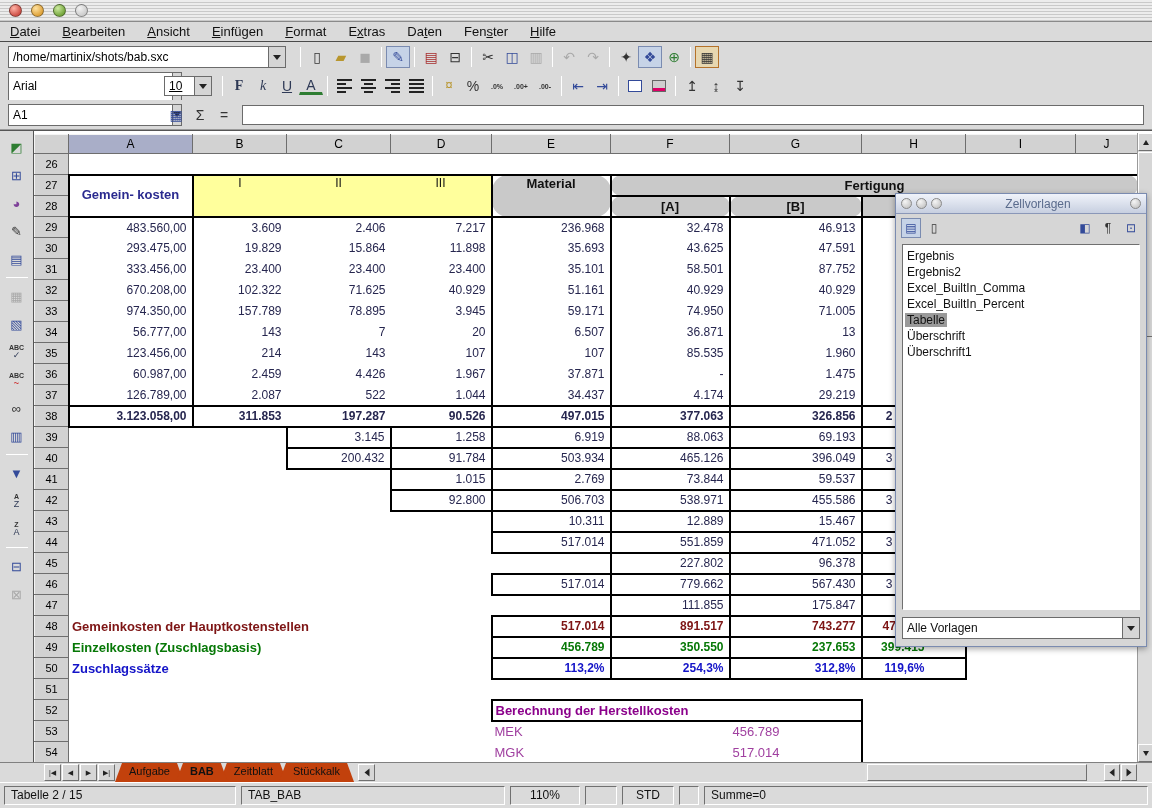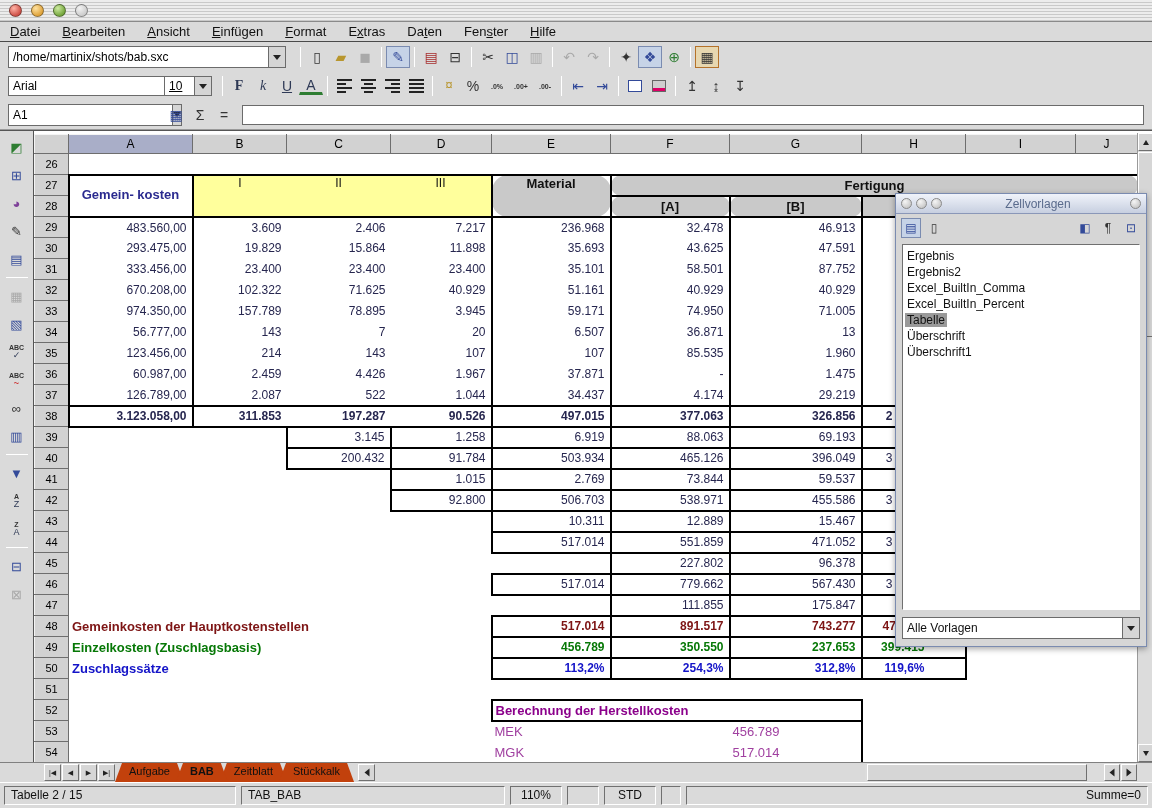--- a/index.html
+++ b/index.html
@@ -111,22 +111,22 @@
   .h-thumb { position:absolute; left:2px; top:0; width:220px; height:17px; background:#d6d6d6; border:1px solid; border-color:#fff #707070 #707070 #fff; }
   .h-btn { position:absolute; top:0; width:16px; height:17px; background:#d6d6d6; border:1px solid; border-color:#fff #707070 #707070 #fff;
     display:flex; align-items:center; justify-content:center; }
   .h-left{ right:32px; } .h-right{ right:15px; }
   .tri.l { transform:rotate(90deg); } .tri.r { transform:rotate(-90deg); }
 
   
   .statusbar { position:absolute; left:0; top:782px; width:1152px; height:26px; background:#dadada; border-top:1px solid #fff;
     display:flex; align-items:center; padding:0 4px; gap:5px; font-size:12px; }
   .seg { height:19px; line-height:17px; border:1px solid; border-color:#707070 #fff #fff #707070; padding:0 6px; background:#dadada; }
-  .s-sheet{width:232px;} .s-range{width:264px;} .s-zoom{width:52px; text-align:center;} .s-a{width:32px;}
-  .s-mode{width:52px; text-align:center;} .s-b{width:20px;} .s-sum{flex:1; text-align:right;}
+  .s-sheet{width:232px;} .s-range{width:264px;} .s-zoom{width:70px; text-align:center;} .s-a{width:32px;}
+  .s-mode{width:52px; text-align:center;} .s-b{width:20px;} .s-sum{flex:1; text-align:left;}
 
   
   .stylist { position:absolute; left:895px; top:193px; width:252px; height:454px; background:#d6d6d6;
     border:1px solid #7a8bb0; box-shadow:0 2px 6px rgba(0,0,0,.35); z-index:50; }
   .st-title { height:20px; background:linear-gradient(#f0f3fa,#c7cfe0); border-bottom:1px solid #8a97b8;
     display:flex; align-items:center; padding:0 5px; }
   .st-dot { width:11px; height:11px; border-radius:50%; border:1px solid #8a8a8a;
     background:radial-gradient(circle at 35% 30%, #f5f5f5, #c9c9c9 75%); margin-right:4px; }
   .st-title .cap { flex:1; text-align:center; color:#5a6b8c; font-size:12px; }
   .st-toolbar { height:28px; display:flex; align-items:center; padding:0 5px; gap:3px; }
@@ -219,21 +219,21 @@
         <span>⊕</span>
       </span>
       <span class="sep"></span>
       <span class="tbicon ic-frame ic-dark">
         <span>▦</span>
       </span>
     </div>
 </div>
 
 <div class="bar objbar">
-  <div class="combo" style="width:148px; margin-right:8px; height:20px;">
+  <div class="combo" style="width:148px; margin-right:8px; height:29px;">
     <input style="flex: 1 1 0%;" value="Arial">
     <span class="drop">
         <span class="tri"></span>
       </span>
   </div>
   <div class="combo" style="width:48px; margin-right:6px; height:20px;">
     <input style="flex: 1 1 0%; width: 24px; text-decoration: underline;" value="10">
     <span class="drop">
         <span class="tri"></span>
       </span>

